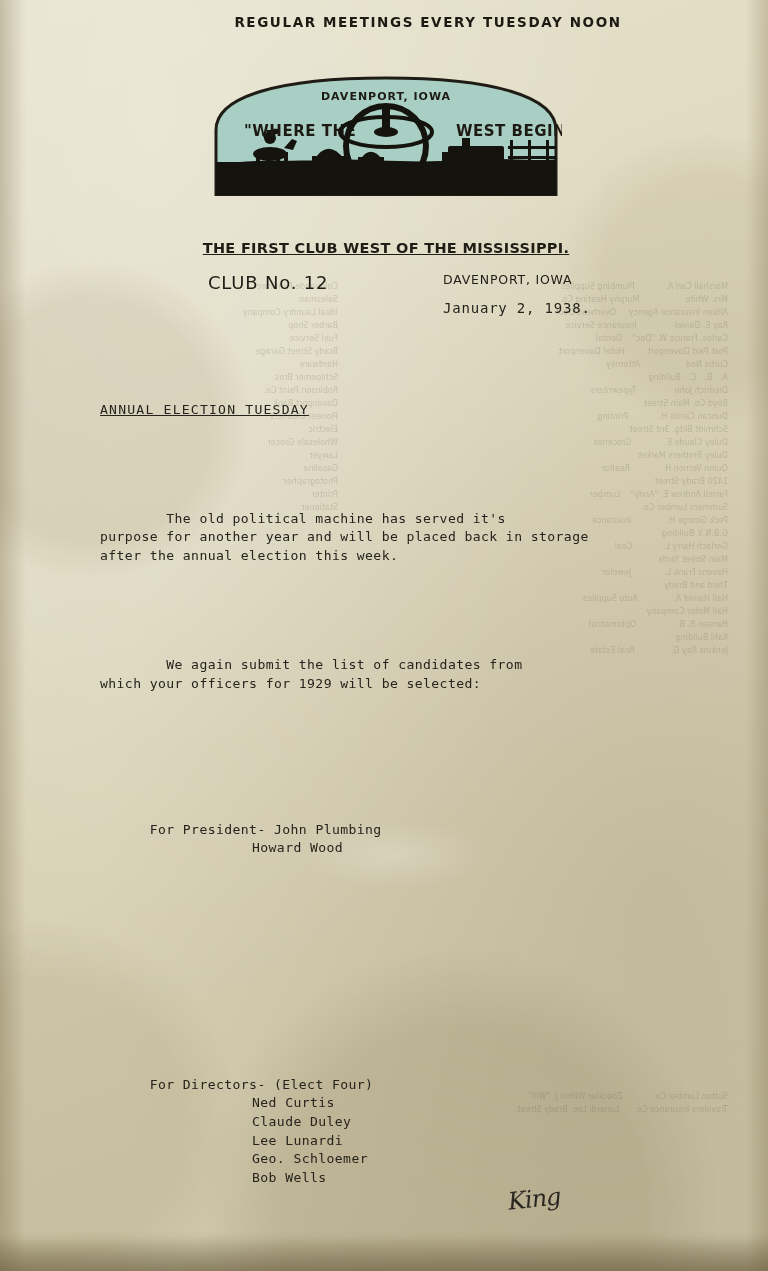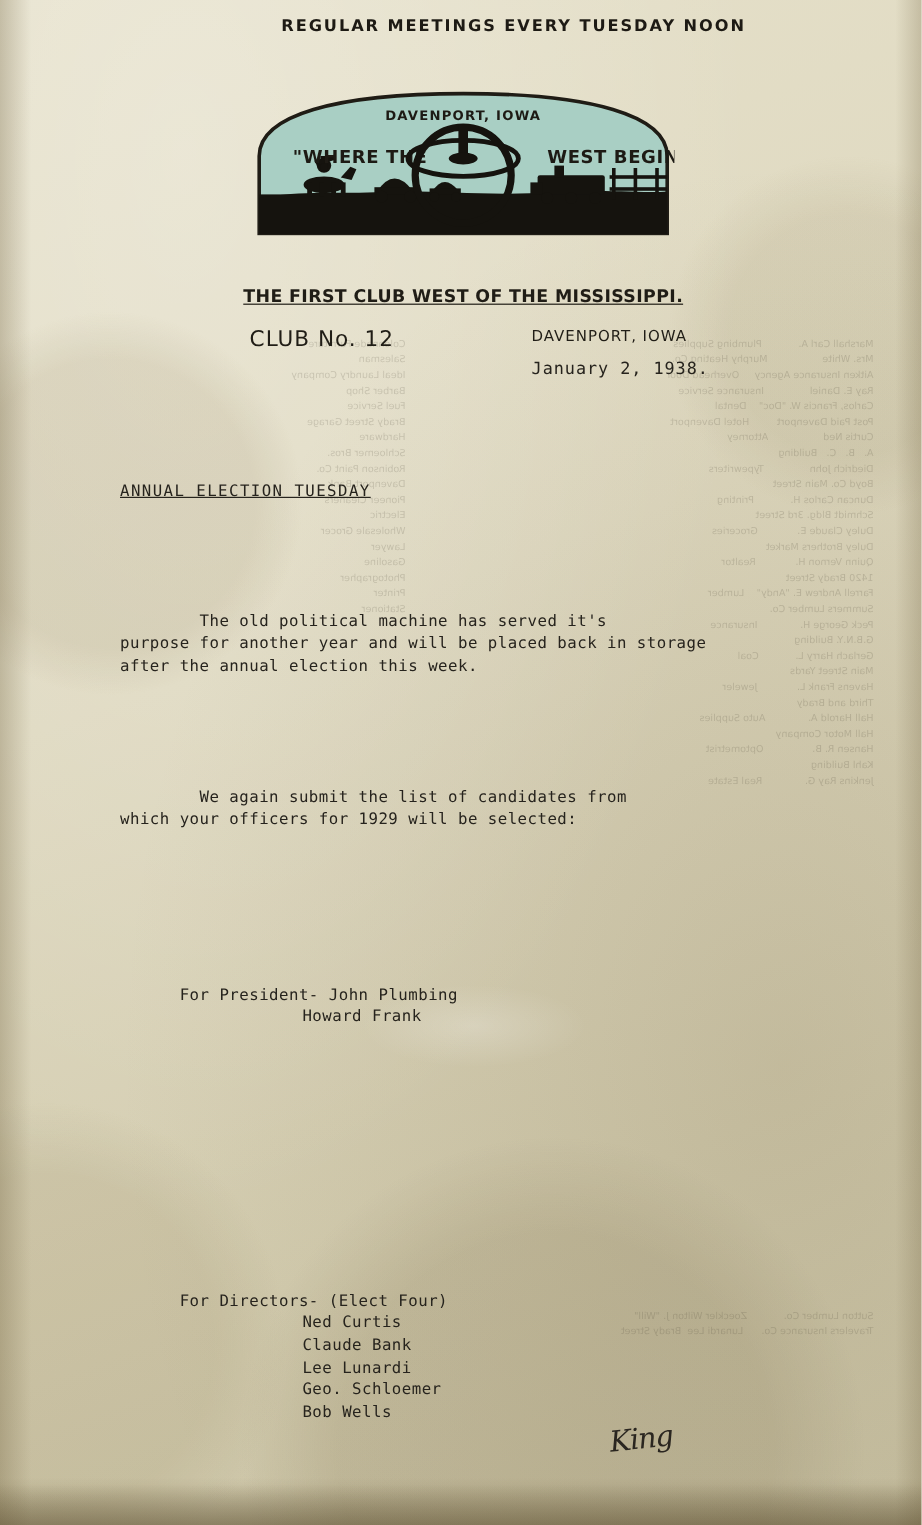--- a/index.html
+++ b/index.html
@@ -361,30 +361,30 @@
     <div class="para">        The old political machine has served it's
 purpose for another year and will be placed back in storage
 after the annual election this week.</div>
     <div class="gap-m"></div>
     <div class="para">        We again submit the list of candidates from
 which your officers for 1929 will be selected:</div>
     <div class="gap-m"></div>
 
     <div class="cand-block">
       <span>For President-</span><span> </span><span>John Plumbing</span>
-<span style="display:inline-block; width:152px;"></span><span>Howard Frank</span>
+<span style="display:inline-block; width:152px;"></span><span>Howard Wood</span>
     </div>
     <div class="gap-m"></div>
 
     <div class="gap-m"></div>
 
     <div class="cand-block">
       <span>For Directors-</span><span> </span><span>(Elect Four)</span>
 <span style="display:inline-block; width:152px;"></span><span>Ned Curtis</span>
-<span style="display:inline-block; width:152px;"></span><span>Claude Bank</span>
+<span style="display:inline-block; width:152px;"></span><span>Claude Duley</span>
 <span style="display:inline-block; width:152px;"></span><span>Lee Lunardi</span>
 <span style="display:inline-block; width:152px;"></span><span>Geo. Schloemer</span>
 <span style="display:inline-block; width:152px;"></span><span>Bob Wells</span>
 <span style="display:inline-block; width:152px;"></span>
     </div>
 
     
     
     
     

